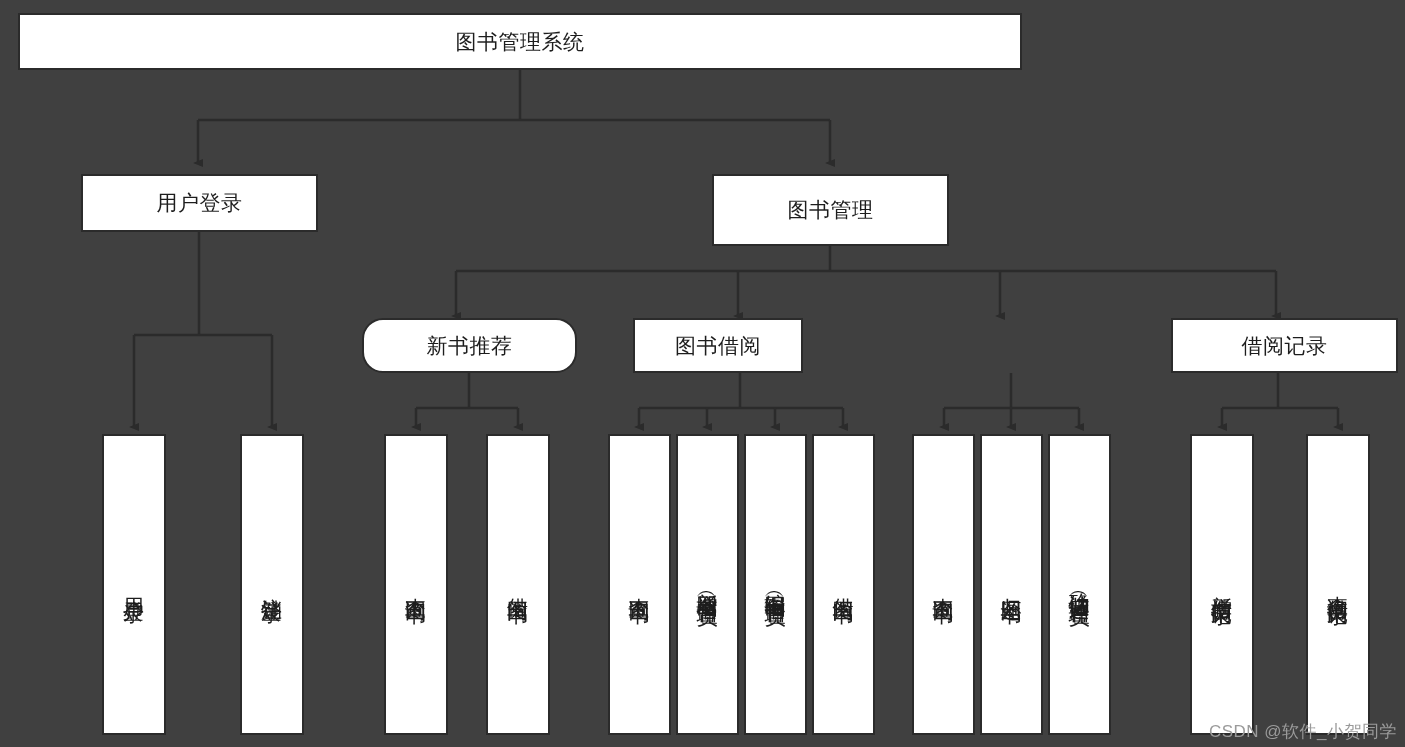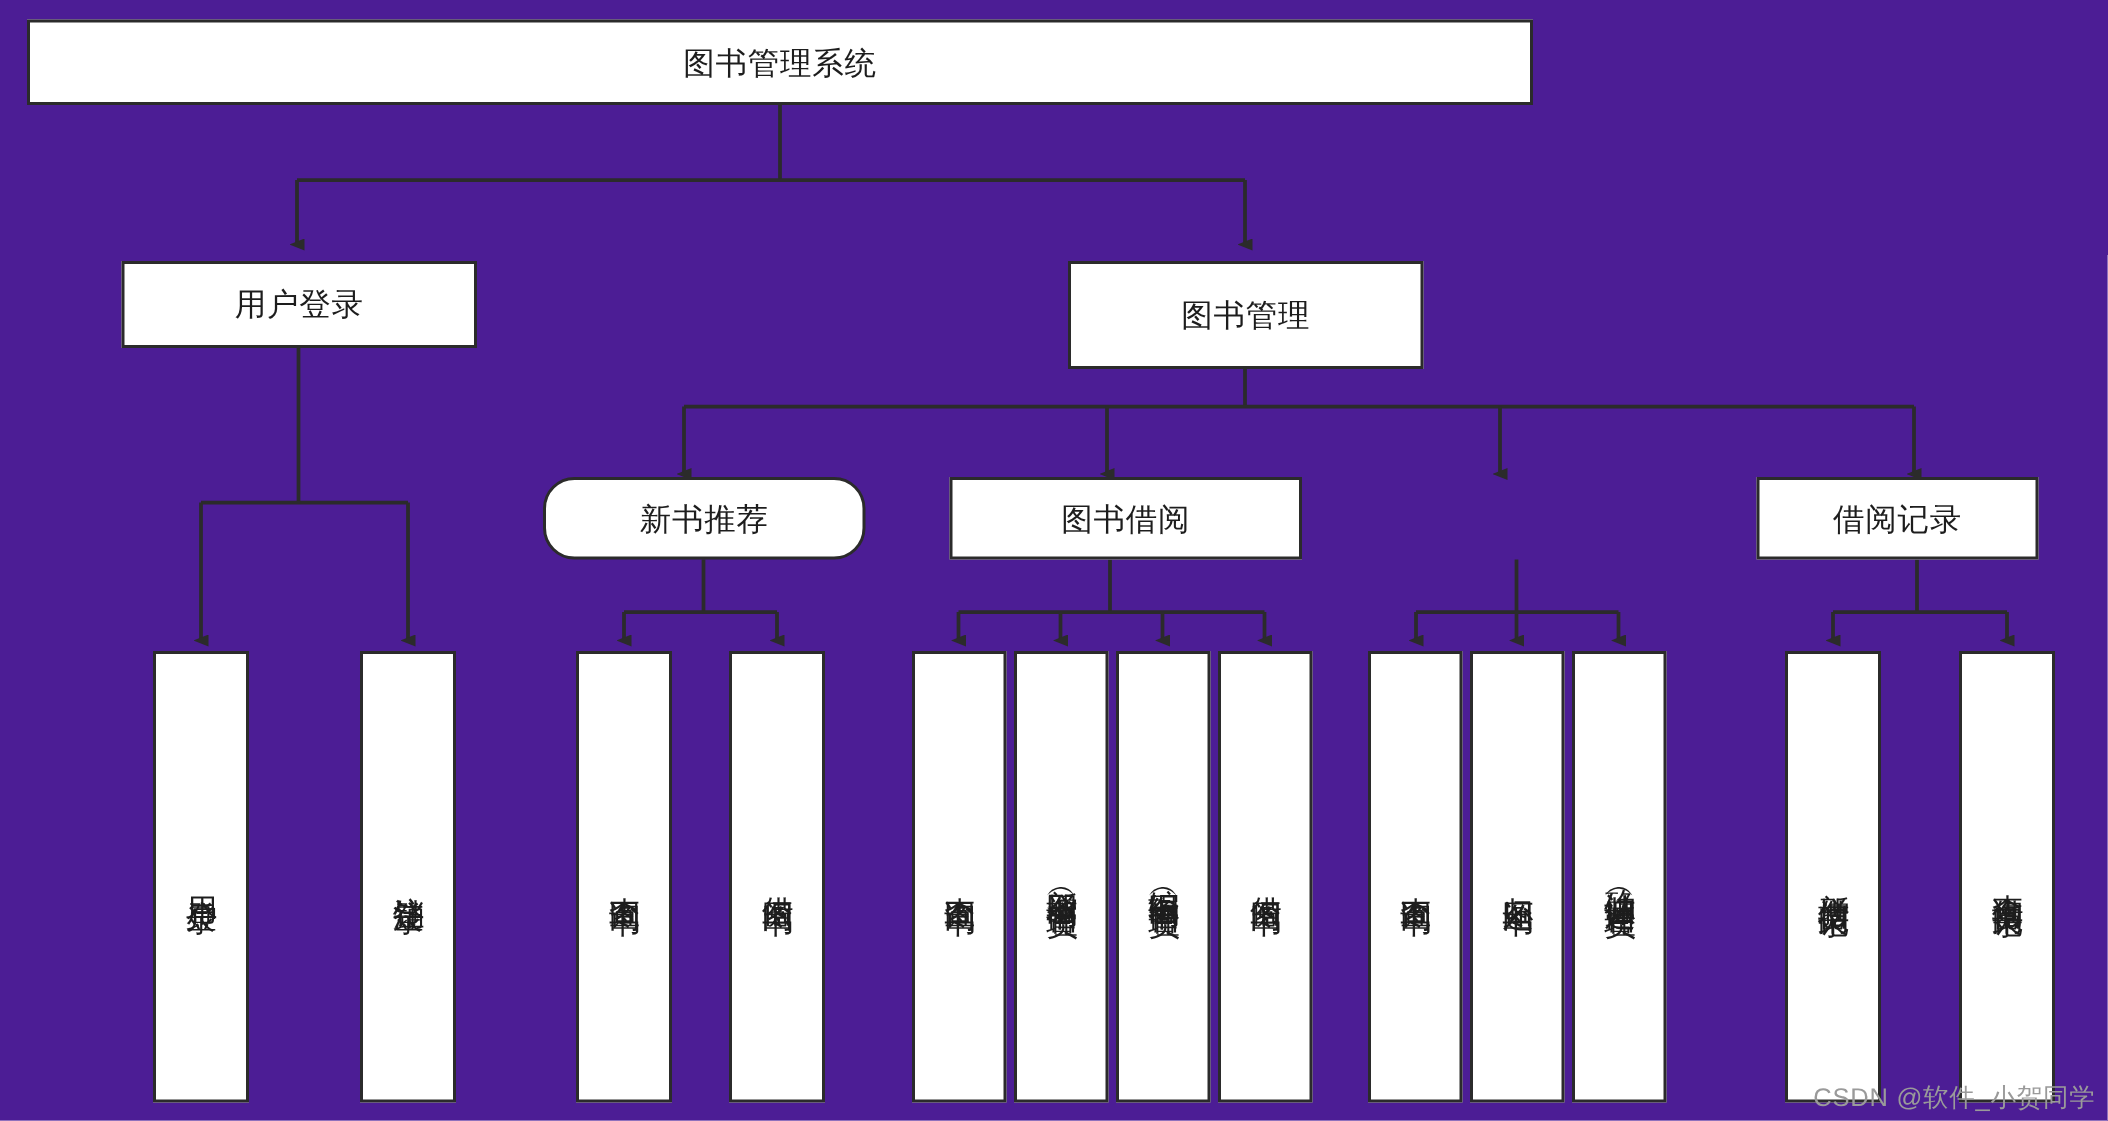--- a/index.html
+++ b/index.html
@@ -11,21 +11,21 @@
   body {
     font-family: "Liberation Sans", "DejaVu Sans", sans-serif;
     width: 1405px;
     height: 747px;
     overflow: hidden;
   }
   #canvas {
     position: relative;
     width: 1405px;
     height: 747px;
-    background: #4c1d95;
+    background: #404040;
   }
   svg#wires {
     position: absolute;
     left: 0;
     top: 0;
     width: 1405px;
     height: 747px;
     pointer-events: none;
   }
   .node {
@@ -121,24 +121,24 @@
   </svg>
 
   <div class="node h" style="left:18px; top:13px; width:1004px; height:57px;">图书管理系统</div>
 
   <div class="node h" style="left:81px; top:174px; width:237px; height:58px;">用户登录</div>
 
   <div class="node h" style="left:712px; top:174px; width:237px; height:72px;">图书管理</div>
 
   <div class="node h" style="left:362px; top:318px; width:215px; height:55px;border-radius:21px;">新书推荐</div>
 
-  <div class="node h" style="left:633px; top:318px; width:235px; height:55px;">图书借阅</div>
+  <div class="node h" style="left:633px; top:318px; width:170px; height:55px;">图书借阅</div>
 
 
-  <div class="node h" style="left:1171px; top:318px; width:188px; height:55px;">借阅记录</div>
+  <div class="node h" style="left:1171px; top:318px; width:227px; height:55px;">借阅记录</div>
 
   <div class="node v" style="left:102px; top:434px; width:64px; height:301px;">
     <span class="vtext">用户登录</span>
   </div>
   <div class="node v" style="left:240px; top:434px; width:64px; height:301px;">
     <span class="vtext">注销登录</span>
   </div>
 
   <div class="node v" style="left:384px; top:434px; width:64px; height:301px;">
     <span class="vtext">查询图书</span>

